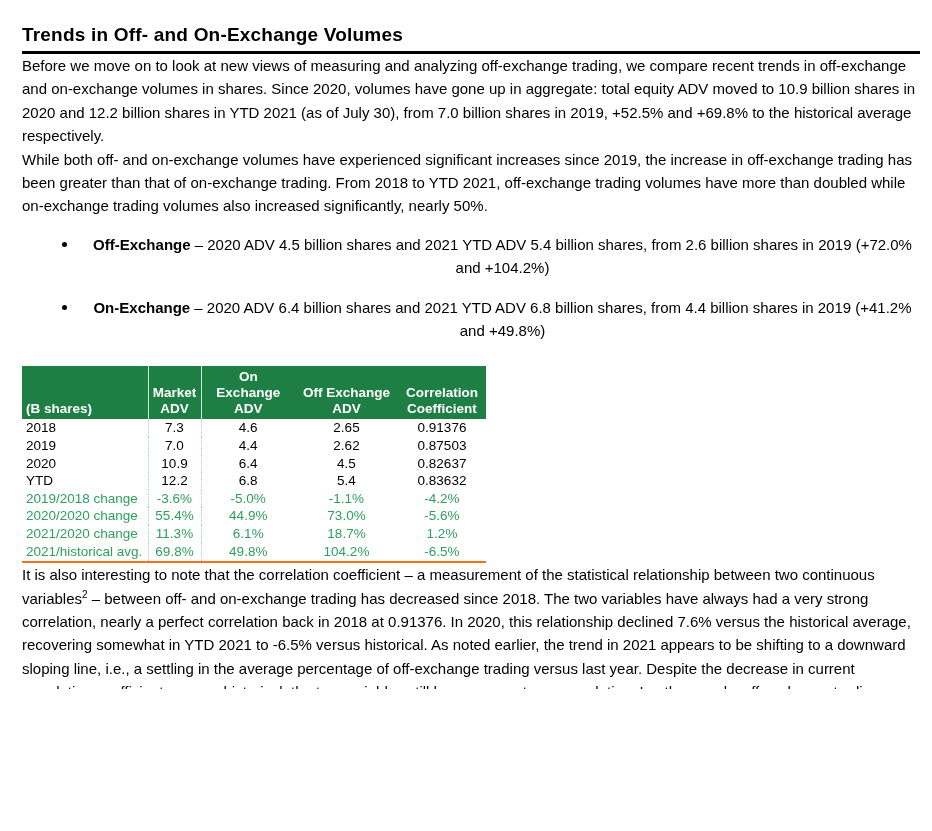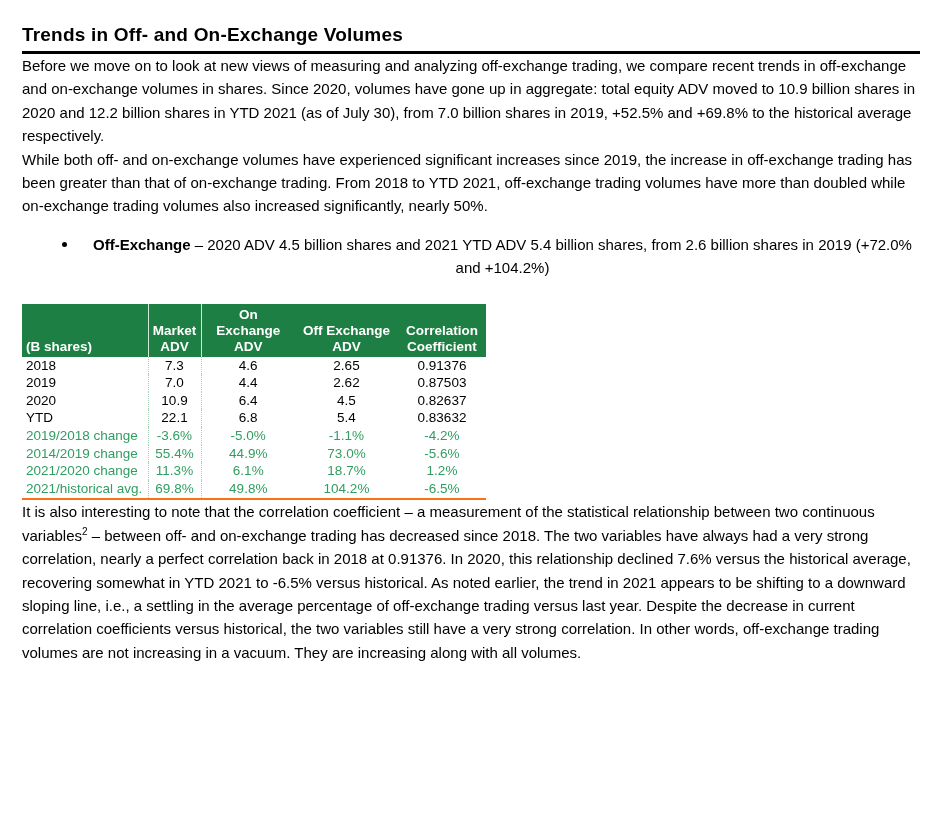--- a/index.html
+++ b/index.html
@@ -143,20 +143,24 @@
 
     <p class="body-para para-intro">Before we move on to look at new views of measuring and analyzing off-exchange trading, we compare recent trends in off-exchange and on-exchange volumes in shares. Since 2020, volumes have gone up in aggregate: total equity ADV moved to 10.9 billion shares in 2020 and 12.2 billion shares in YTD 2021 (as of July 30), from 7.0 billion shares in 2019, +52.5% and +69.8% to the historical average respectively.</p>
 
     <p class="body-para para-comparison">While both off- and on-exchange volumes have experienced significant increases since 2019, the increase in off-exchange trading has been greater than that of on-exchange trading. From 2018 to YTD 2021, off-exchange trading volumes have more than doubled while on-exchange trading volumes also increased significantly, nearly 50%.</p>
 
     <ul class="bullet-list">
       <li>
         <span class="bullet-dot"></span>
         <span class="bullet-label">Off-Exchange</span><span> – 2020 ADV 4.5 billion shares and 2021 YTD ADV 5.4 billion shares, from 2.6 billion shares in 2019 (+72.0% and +104.2%)</span>
       </li>
+      <li>
+        <span class="bullet-dot"></span>
+        <span class="bullet-label">On-Exchange</span><span> – 2020 ADV 6.4 billion shares and 2021 YTD ADV 6.8 billion shares, from 4.4 billion shares in 2019 (+41.2% and +49.8%)</span>
+      </li>
     </ul>
 
     <table class="volumes">
       <colgroup>
         <col style="width:126px">
           <col style="width:53px">
           <col style="width:94px">
           <col style="width:103px">
           <col style="width:88px">
       </colgroup>
@@ -201,34 +205,34 @@
         </tr>
         <tr>
           <td>2020</td>
           <td>10.9</td>
           <td>6.4</td>
           <td>4.5</td>
           <td>0.82637</td>
         </tr>
         <tr>
           <td>YTD</td>
-          <td>22.1</td>
+          <td>12.2</td>
           <td>6.8</td>
           <td>5.4</td>
           <td>0.83632</td>
         </tr>
         <tr class="change-row">
           <td>2019/2018 change</td>
           <td>-3.6%</td>
           <td>-5.0%</td>
           <td>-1.1%</td>
           <td>-4.2%</td>
         </tr>
         <tr class="change-row">
-          <td>2014/2019 change</td>
+          <td>2020/2020 change</td>
           <td>55.4%</td>
           <td>44.9%</td>
           <td>73.0%</td>
           <td>-5.6%</td>
         </tr>
         <tr class="change-row">
           <td>2021/2020 change</td>
           <td>11.3%</td>
           <td>6.1%</td>
           <td>18.7%</td>

